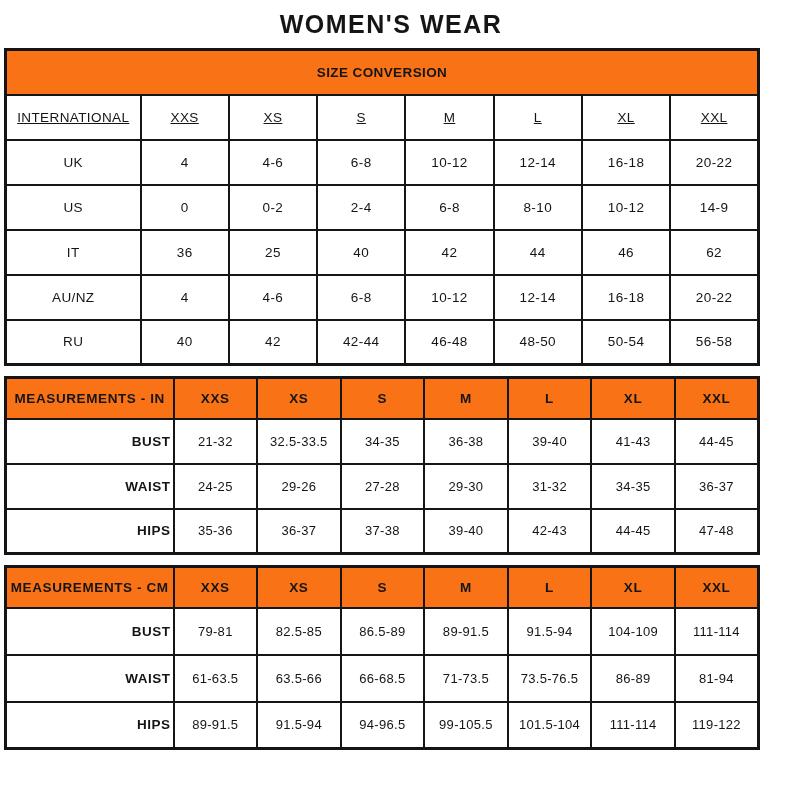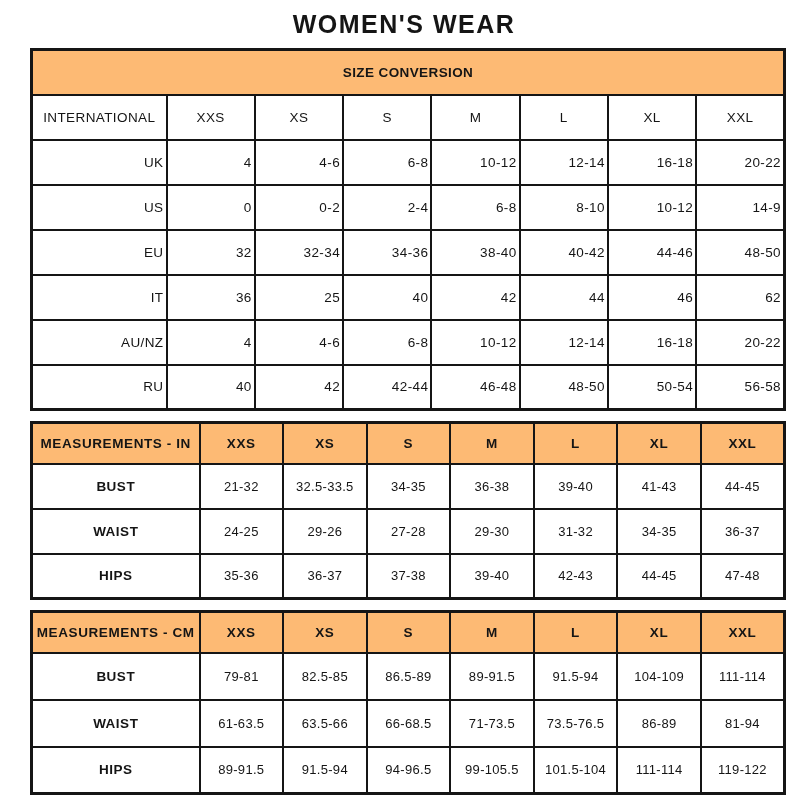--- a/index.html
+++ b/index.html
@@ -3,21 +3,21 @@
 <meta charset="utf-8">
 <style>
   * { box-sizing: border-box; }
   html, body {
     margin: 0; padding: 0;
     width: 800px; height: 800px;
     background: #ffffff;
     font-family: "Liberation Sans", sans-serif;
     color: #151515;
   }
-  .page { padding: 6px 22px 0 30px; }
+  .page { padding: 6px 22px 0 4px; }
   .page-title {
     text-align: center;
     font-size: 25px;
     font-weight: 700;
     letter-spacing: 1.5px;
     margin: 4px 0 9px 0;
     color: #151515;
   }
   table.tbl {
     border-collapse: collapse;
@@ -29,34 +29,34 @@
   table.tbl td {
     border: 2px solid #151515;
     text-align: center;
     vertical-align: middle;
     padding: 0 2px;
     overflow: hidden;
     white-space: nowrap;
   }
   
   .ghead {
-    background: #fdba74;
+    background: #f97316;
     font-weight: 700;
     font-size: 13.5px;
     letter-spacing: 0.6px;
     height: 41px;
   }
   .title-band { height: 41px; }
   
   .t1 td { height: 45px; font-size: 13.5px; letter-spacing: 0.4px; }
-  .t1 .col-head { font-weight: 400; }
-  .t1 tbody td { font-weight: 400; text-align: right; }
+  .t1 .col-head { font-weight: 400; text-decoration: underline; }
+  .t1 tbody td { font-weight: 400; }
   
   .t23 tbody td { height: 45px; font-size: 13px; font-weight: 400; letter-spacing: 0.3px; }
-  .t23 tbody td.row-label { font-size: 13.5px; font-weight: 700; letter-spacing: 0.5px; }
+  .t23 tbody td.row-label { font-size: 13.5px; font-weight: 700; letter-spacing: 0.5px; text-align: right; }
   .t3 tbody td { height: 47px; }
 </style>
 </head>
 <body>
 
 <div class="page">
 
   <h1 class="page-title">WOMEN'S WEAR</h1>
 
   <table class="tbl t1">
@@ -100,30 +100,20 @@
           <td class="row-label">US</td>
           <td>0</td>
           <td>0-2</td>
           <td>2-4</td>
           <td>6-8</td>
           <td>8-10</td>
           <td>10-12</td>
           <td>14-9</td>
         </tr>
         <tr>
-          <td class="row-label">EU</td>
-          <td>32</td>
-          <td>32-34</td>
-          <td>34-36</td>
-          <td>38-40</td>
-          <td>40-42</td>
-          <td>44-46</td>
-          <td>48-50</td>
-        </tr>
-        <tr>
           <td class="row-label">IT</td>
           <td>36</td>
           <td>25</td>
           <td>40</td>
           <td>42</td>
           <td>44</td>
           <td>46</td>
           <td>62</td>
         </tr>
         <tr>

